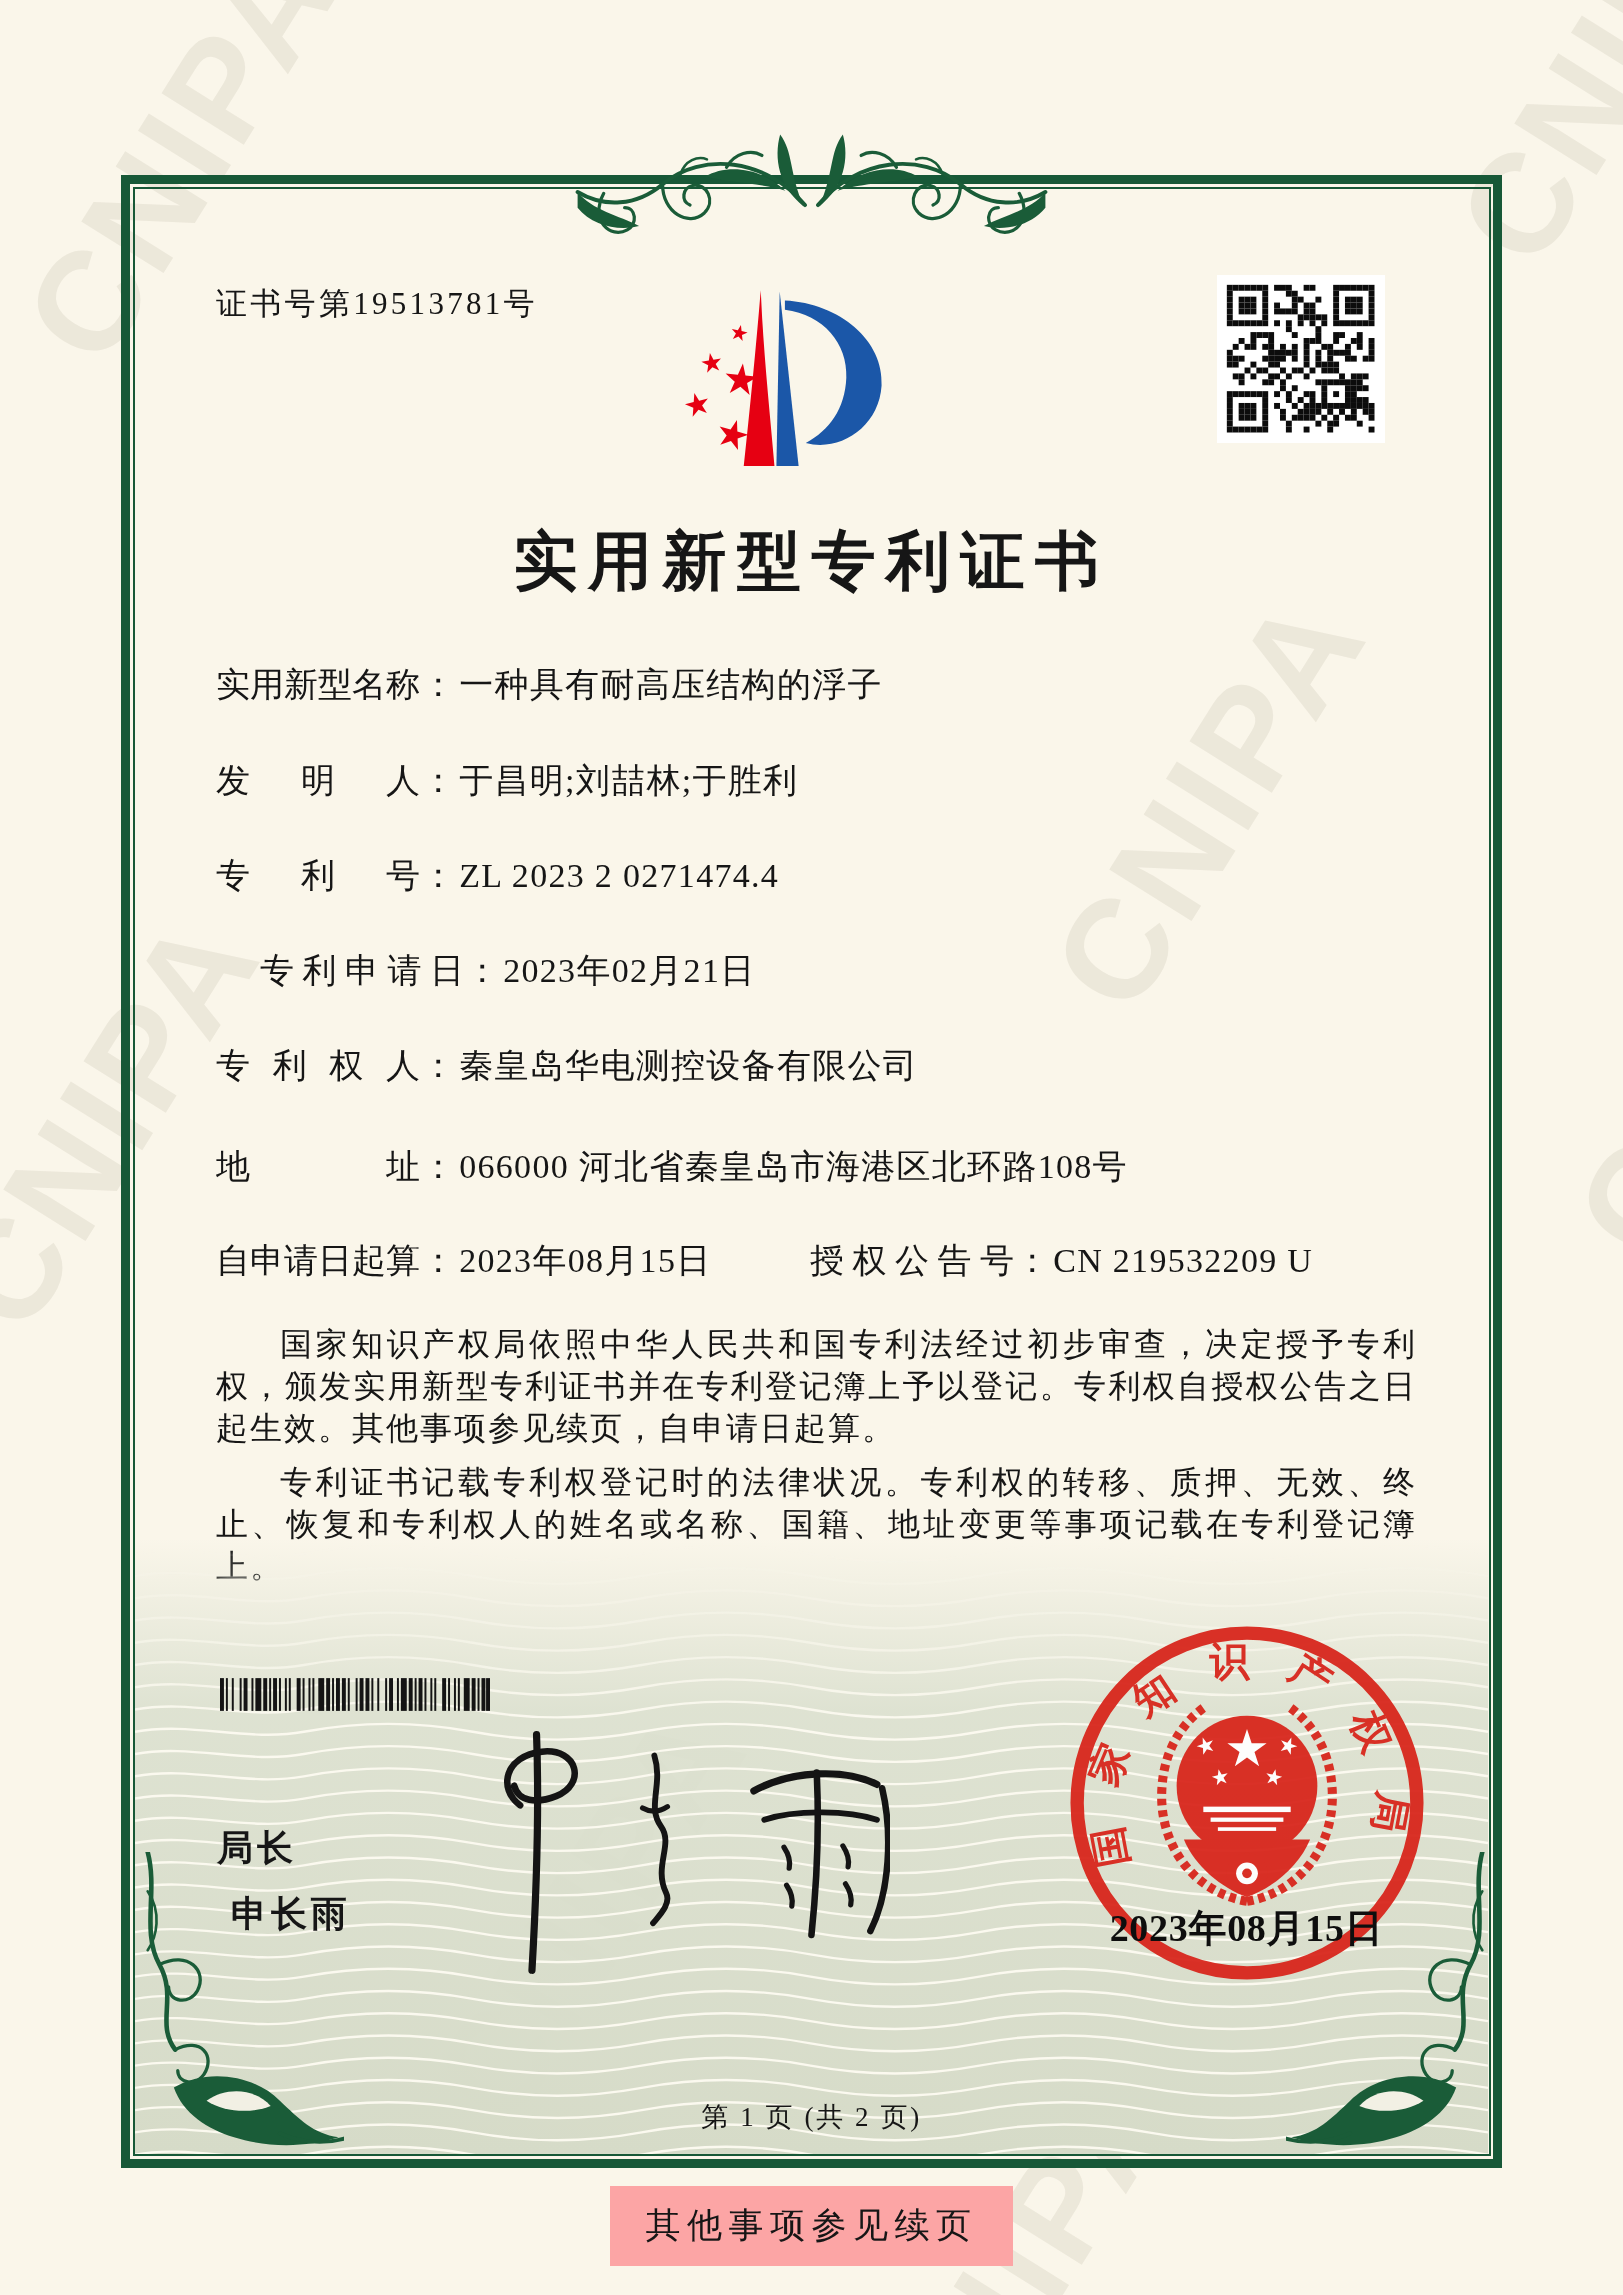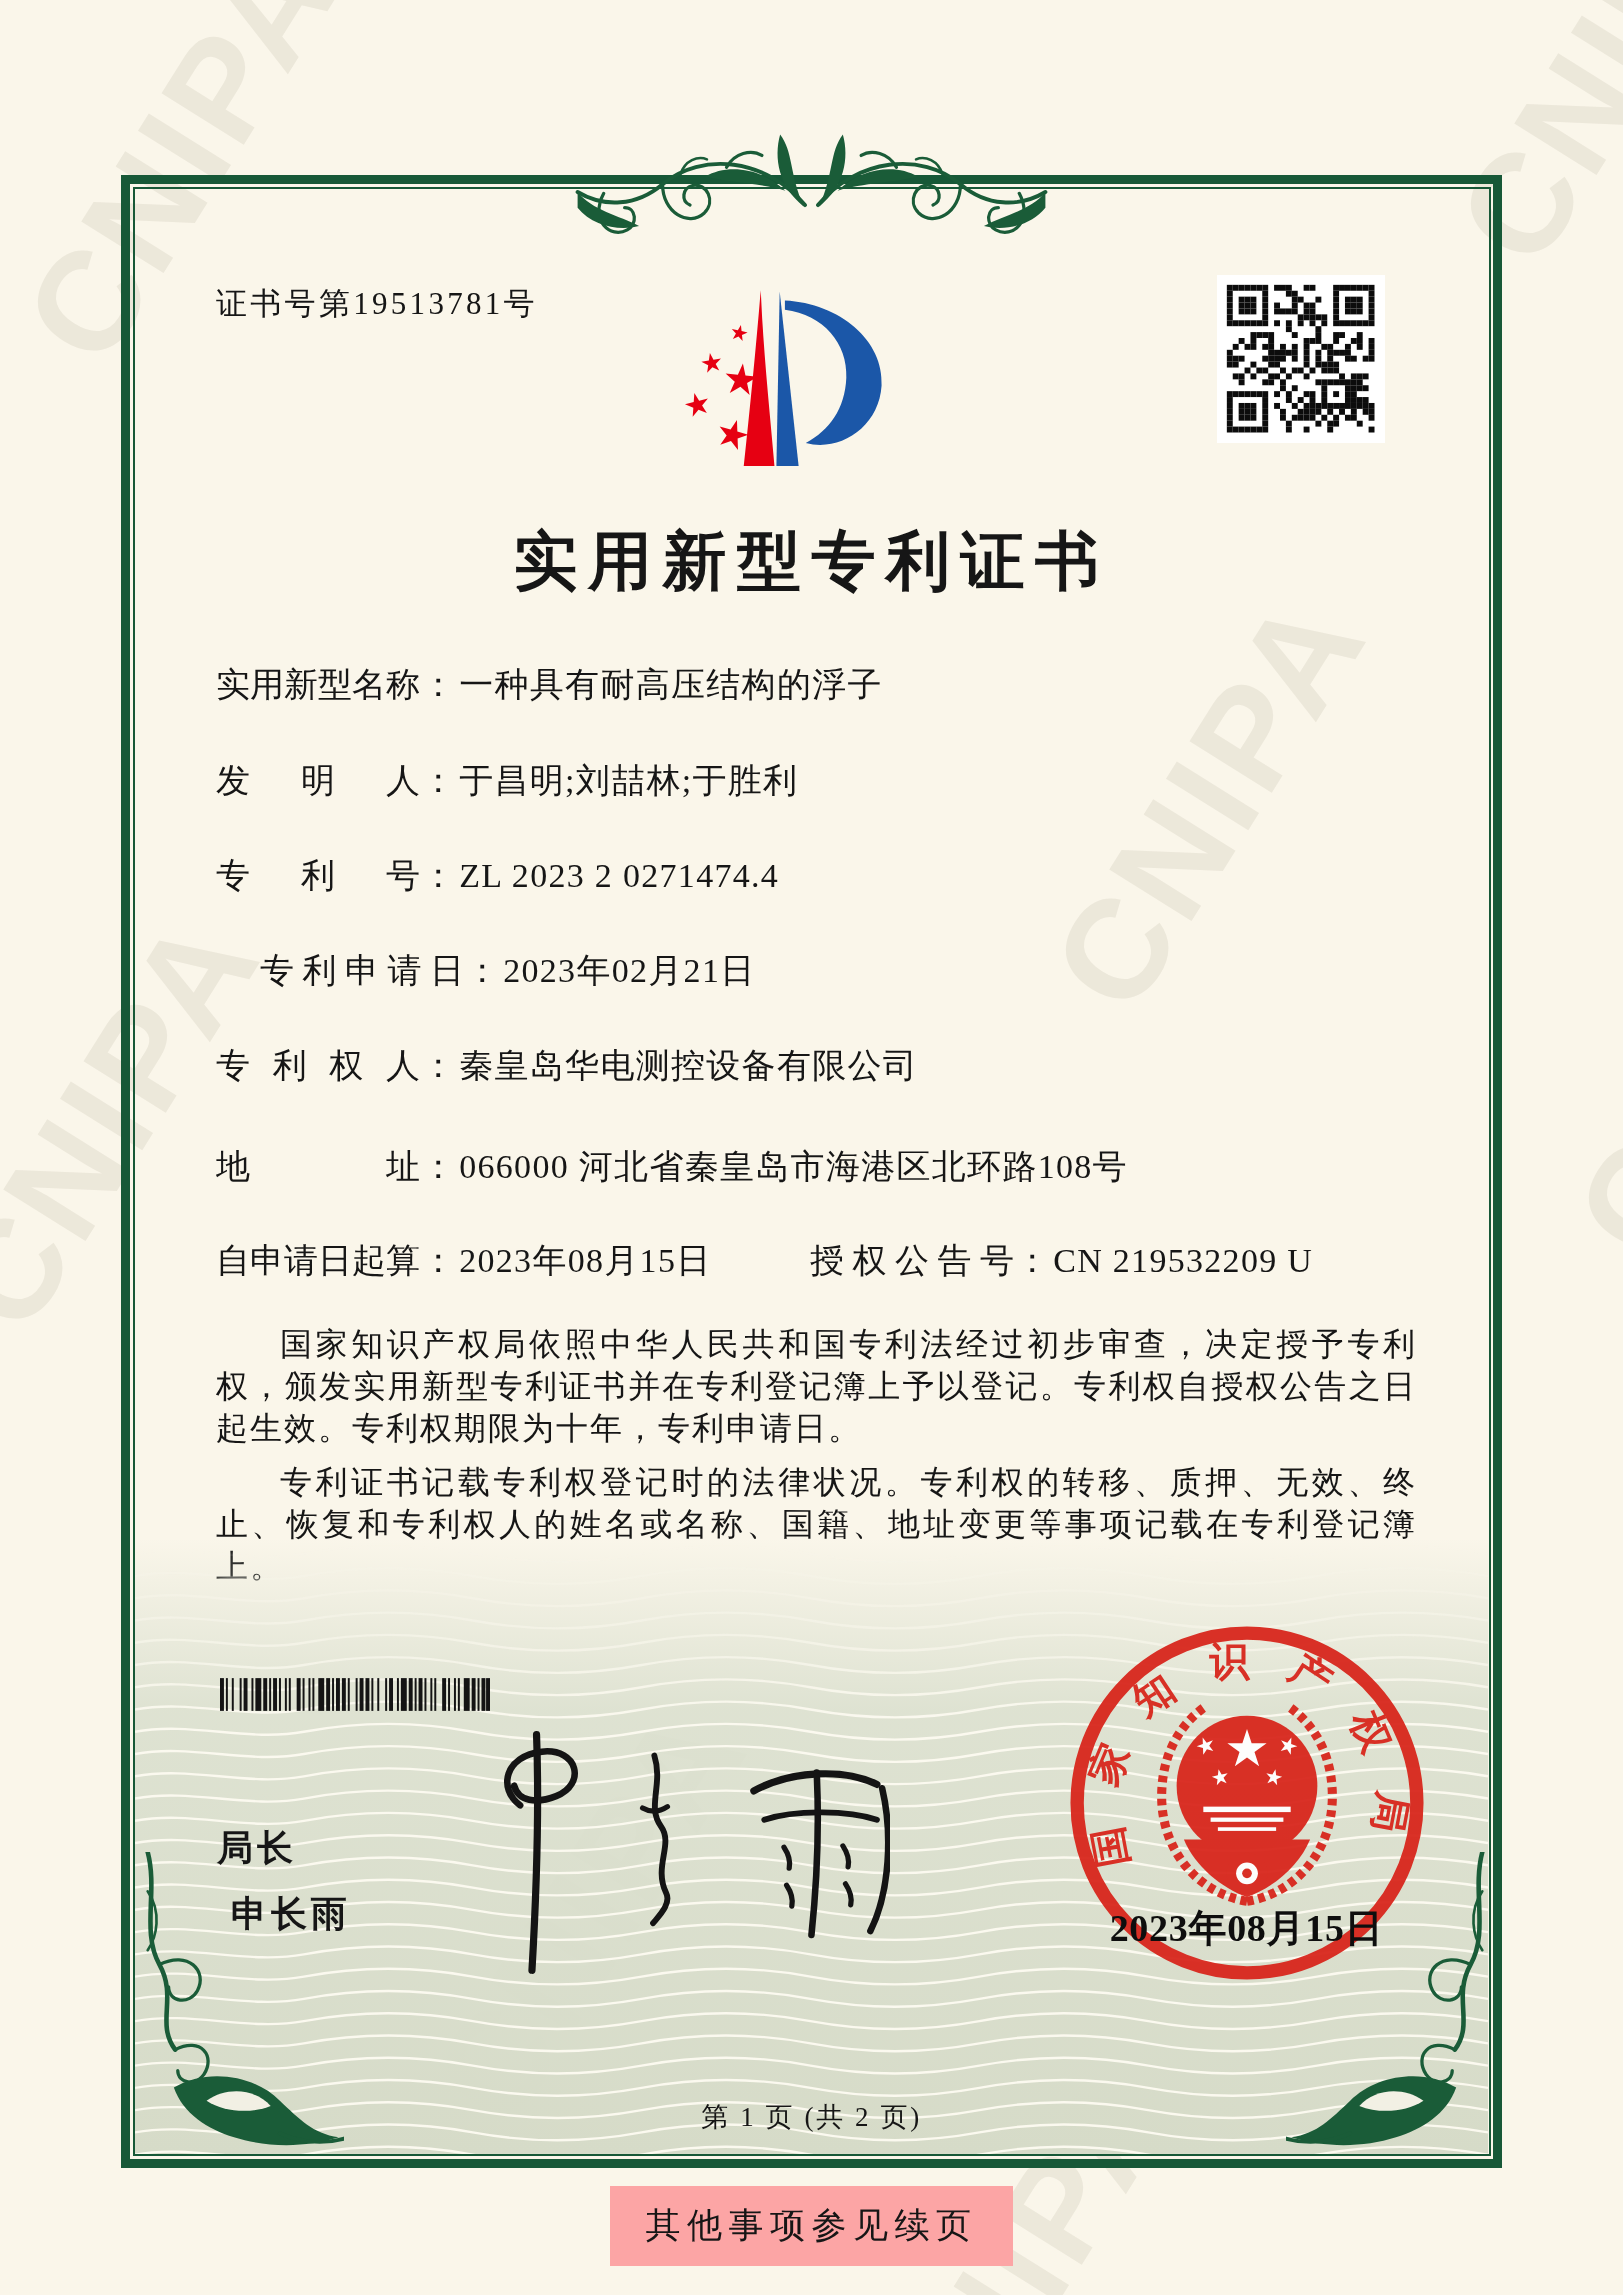--- a/index.html
+++ b/index.html
@@ -497,21 +497,21 @@
   <div class="frow" style="top:1144px;">
     <span class="flabel">地址</span><span class="fcolon">：</span><span class="fval">066000 河北省秦皇岛市海港区北环路108号</span>
   </div>
   <div class="frow" style="top:1238px;">
     <span class="flabel">自申请日起算</span><span class="fcolon">：</span><span class="fval">2023年08月15日</span>
   </div>
   <div class="frow" style="left:810px;top:1238px;">
     <span class="flabel">授权公告号</span><span class="fcolon">：</span><span class="fval">CN 219532209 U</span>
   </div>
 
-  <div class="para" style="top:1323px;">国家知识产权局依照中华人民共和国专利法经过初步审查，决定授予专利权，颁发实用新型专利证书并在专利登记簿上予以登记。专利权自授权公告之日起生效。专利权期限为十年，专利申请日。</div>
+  <div class="para" style="top:1323px;">国家知识产权局依照中华人民共和国专利法经过初步审查，决定授予专利权，颁发实用新型专利证书并在专利登记簿上予以登记。专利权自授权公告之日起生效。其他事项参见续页，自申请日起算。</div>
   <div class="para" style="top:1461px;">专利证书记载专利权登记时的法律状况。专利权的转移、质押、无效、终止、恢复和专利权人的姓名或名称、国籍、地址变更等事项记载在专利登记簿上。</div>
 
   <svg id="bcsvg" class="abs" style="left:220px;top:1678px;z-index:2;" width="270" height="33" viewBox="0 0 412 50">
       <g fill="#141414">
         <rect x="0" y="0" width="6" height="50"></rect>
         <rect x="9" y="0" width="3" height="50"></rect>
         <rect x="18" y="0" width="3" height="50"></rect>
         <rect x="30" y="0" width="3" height="50"></rect>
         <rect x="36" y="0" width="6" height="50"></rect>
         <rect x="48" y="0" width="3" height="50"></rect>

